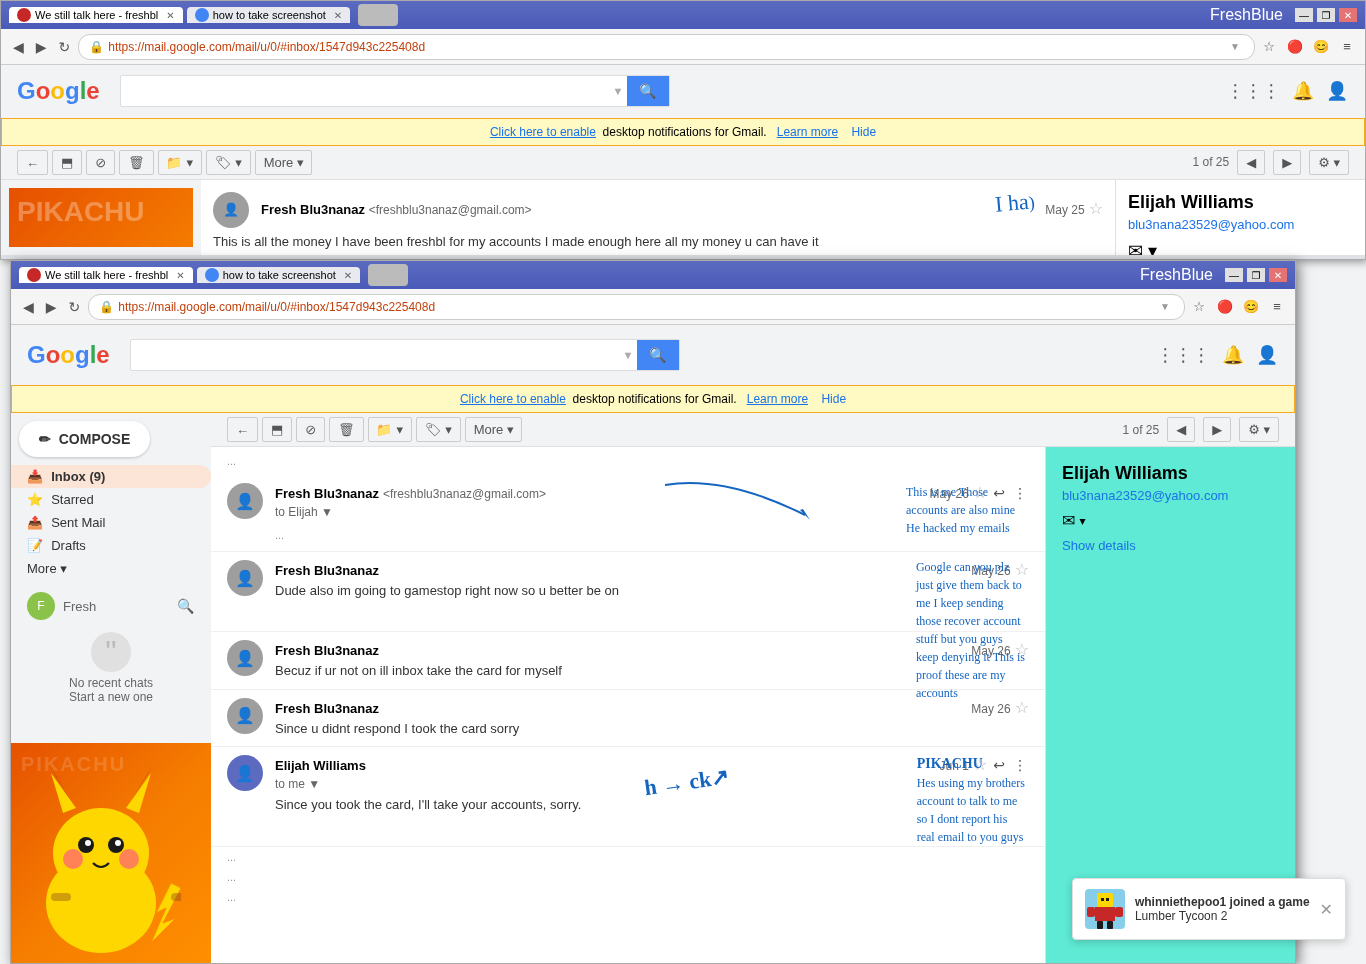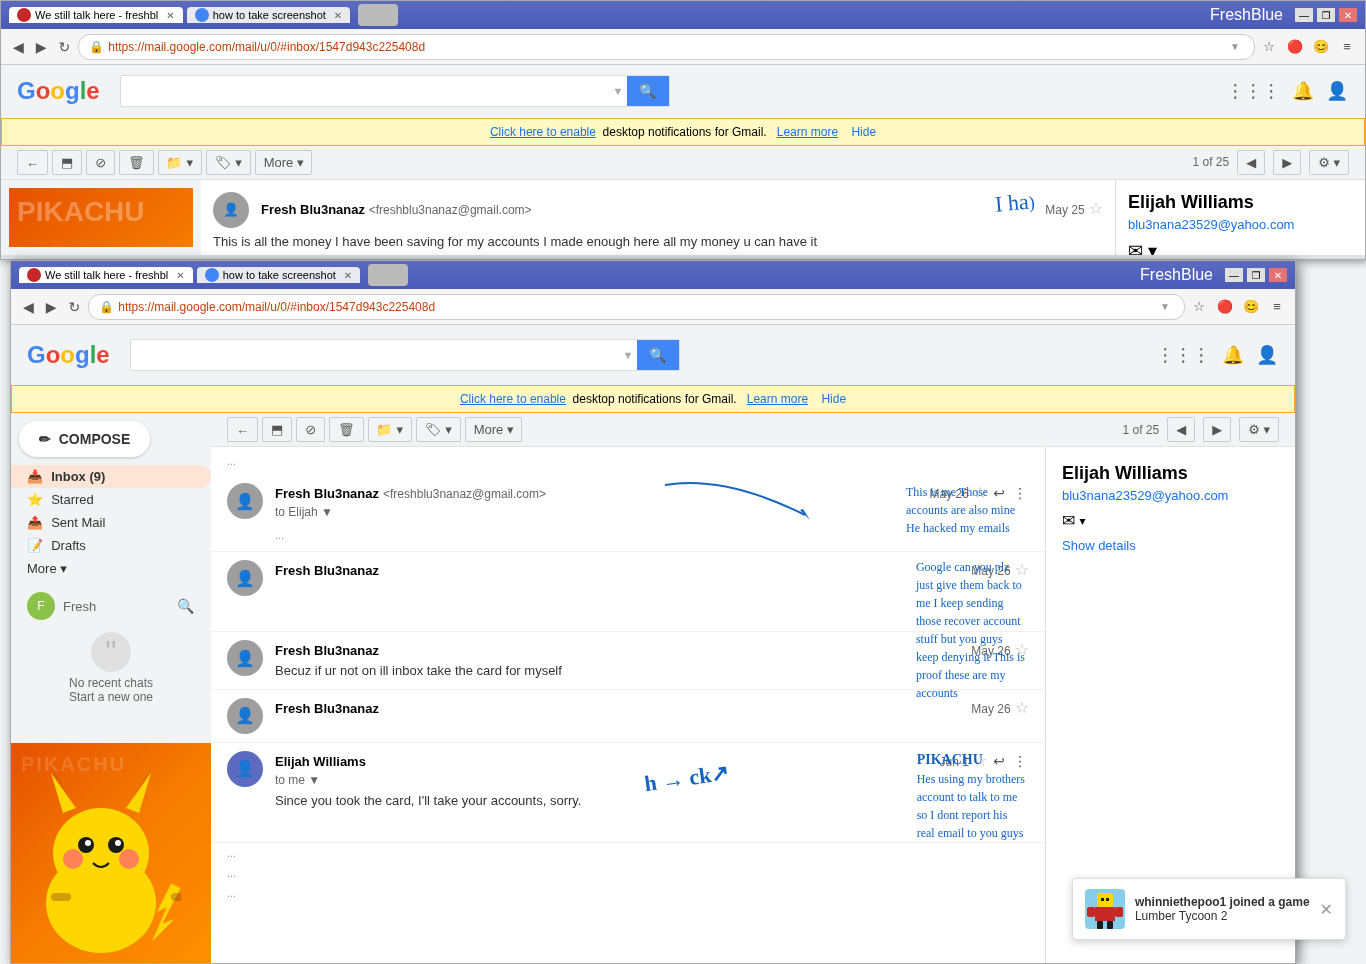--- a/index.html
+++ b/index.html
@@ -72,21 +72,21 @@
     }
     .address-text { flex: 1; color: #c2410c; font-size: 12px; }
     .nav-right { display: flex; gap: 6px; align-items: center; }
     .nav-icon { width: 20px; height: 20px; display: flex; align-items: center; justify-content: center; font-size: 13px; color: #555; cursor: pointer; }
 
     
     .gmail-container {
       display: flex;
       flex-direction: column;
       height: calc(100% - 64px);
-      background: #ffffff;
+      background: #5eead4;
     }
 
     
     .google-header {
       display: flex;
       align-items: center;
       background: #f1f3f4;
       padding: 8px 16px;
       height: 60px;
       gap: 12px;
@@ -377,21 +377,21 @@
       <div style="flex:1;padding:12px;position:relative;">
         <div class="msg-header">
           <span style="width:36px;height:36px;border-radius:50%;background:#9e9e9e;display:inline-flex;align-items:center;justify-content:center;color:white;margin-right:8px;flex-shrink:0;">👤</span>
           <div>
             <span class="msg-sender">Fresh Blu3nanaz </span>
             <span class="msg-email">&lt;freshblu3nanaz@gmail.com&gt;</span>
           </div>
           <span class="msg-date" style="margin-left:auto;">May 25</span>
           <button class="msg-star">☆</button>
         </div>
-        <div class="msg-text">This is all the money I have been saving for my accounts I made enough here all my money u can have it</div>
+        <div class="msg-text">This is all the money I have been freshbl for my accounts I made enough here all my money u can have it</div>
 
         <div style="position:absolute;top:10px;right:80px;color:#1565c0;font-family:cursive;font-size:22px;transform:rotate(-5deg);">I ha<span style="font-size:18px;">)</span></div>
       </div>
       <div style="width:250px;padding:12px;border-left:1px solid #e0e0e0;">
         <div class="contact-name">Elijah Williams</div>
         <div class="contact-email">blu3nana23529@yahoo.com</div>
         <div style="font-size:18px;margin-bottom:4px;">✉ ▾</div>
 
       </div>
     </div>
@@ -596,20 +596,21 @@
 
             <div style="padding:8px 16px;border-bottom:1px solid #f0f0f0;position:relative;background:white;min-height:80px;">
               <div style="display:flex;gap:12px;align-items:flex-start;">
                 <div class="avatar">👤</div>
                 <div style="flex:1;">
                   <div style="display:flex;align-items:baseline;gap:4px;margin-bottom:2px;">
                     <span class="msg-sender">Fresh Blu3nanaz</span>
                     <span style="margin-left:auto;color:#666;font-size:12px;">May 26</span>
                     <button class="msg-star">☆</button>
                   </div>
+                  <div class="msg-text">Dude also im going to gamestop right now so u better be on</div>
                 </div>
               </div>
 
               <div style="position:absolute;top:6px;right:20px;color:#1565c0;font-family:'Comic Sans MS',cursive;font-size:12px;line-height:1.5;max-width:170px;text-align:left;">
                 Google can you plz<br>just give them back to<br>me I keep sending<br>those recover account<br>stuff but you guys<br>keep denying it This is<br>proof these are my<br>accounts
               </div>
             </div>
 
             <div style="padding:8px 16px;border-bottom:1px solid #f0f0f0;background:white;">
               <div style="display:flex;gap:12px;align-items:flex-start;">
@@ -627,20 +628,21 @@
 
             <div style="padding:8px 16px;border-bottom:1px solid #f0f0f0;background:white;">
               <div style="display:flex;gap:12px;align-items:flex-start;">
                 <div class="avatar">👤</div>
                 <div style="flex:1;">
                   <div style="display:flex;align-items:baseline;gap:4px;margin-bottom:2px;">
                     <span class="msg-sender">Fresh Blu3nanaz</span>
                     <span style="margin-left:auto;color:#666;font-size:12px;">May 26</span>
                     <button class="msg-star">☆</button>
                   </div>
+                  <div class="msg-text">Since u didnt respond I took the card sorry</div>
                 </div>
               </div>
             </div>
 
             <div style="padding:8px 16px;border-bottom:1px solid #f0f0f0;position:relative;background:white;min-height:100px;">
               <div style="display:flex;gap:12px;align-items:flex-start;">
                 <div class="avatar" style="background:#5c6bc0;">👤</div>
                 <div style="flex:1;">
                   <div style="display:flex;align-items:baseline;gap:4px;margin-bottom:2px;">
                     <span class="msg-sender">Elijah Williams</span>

